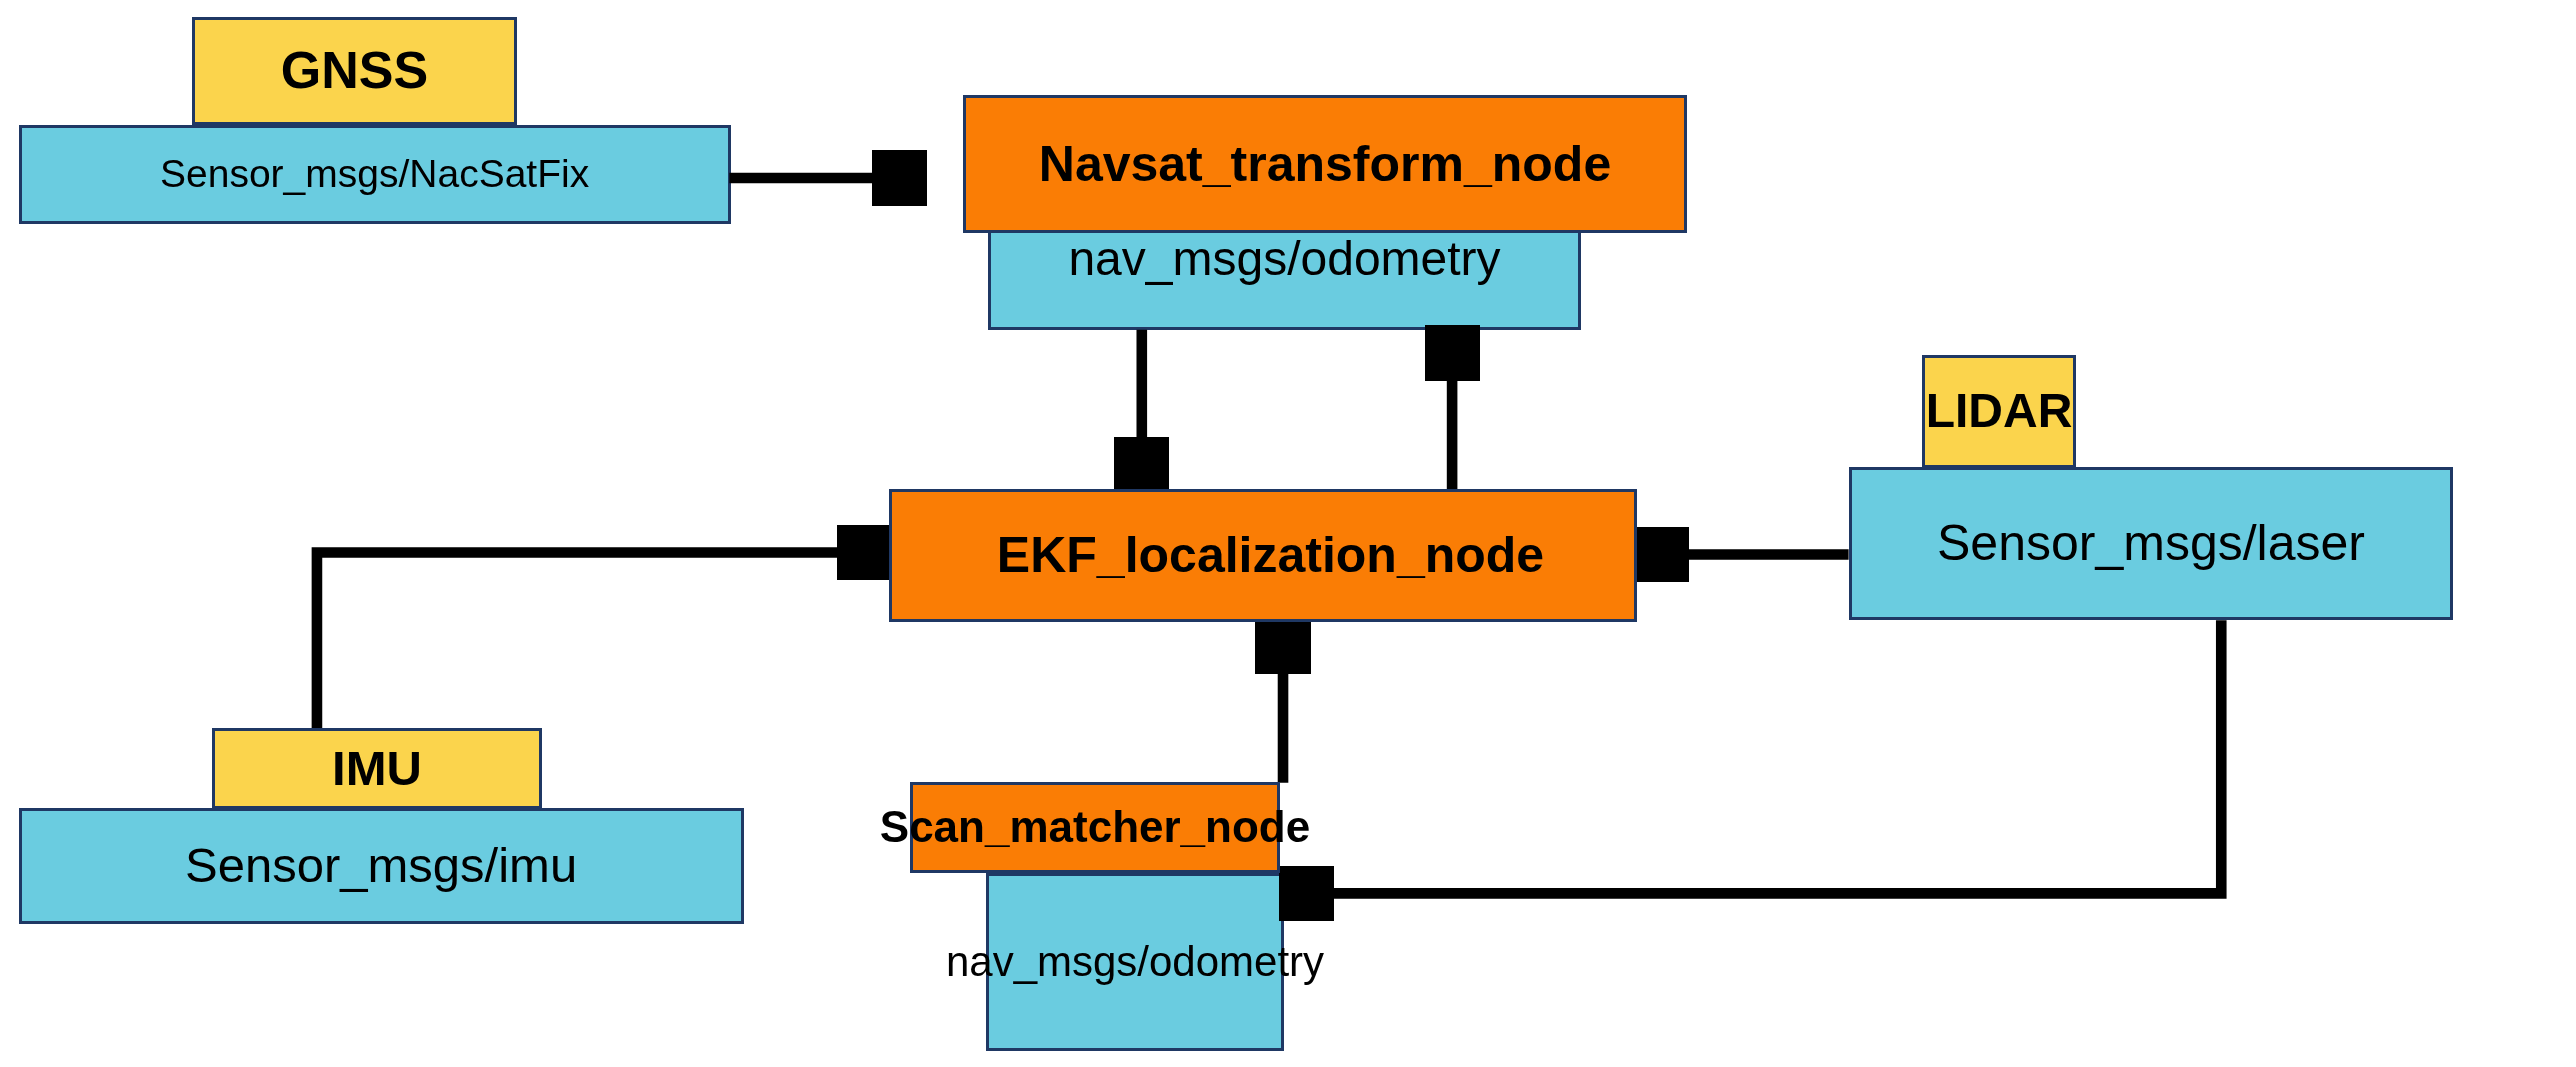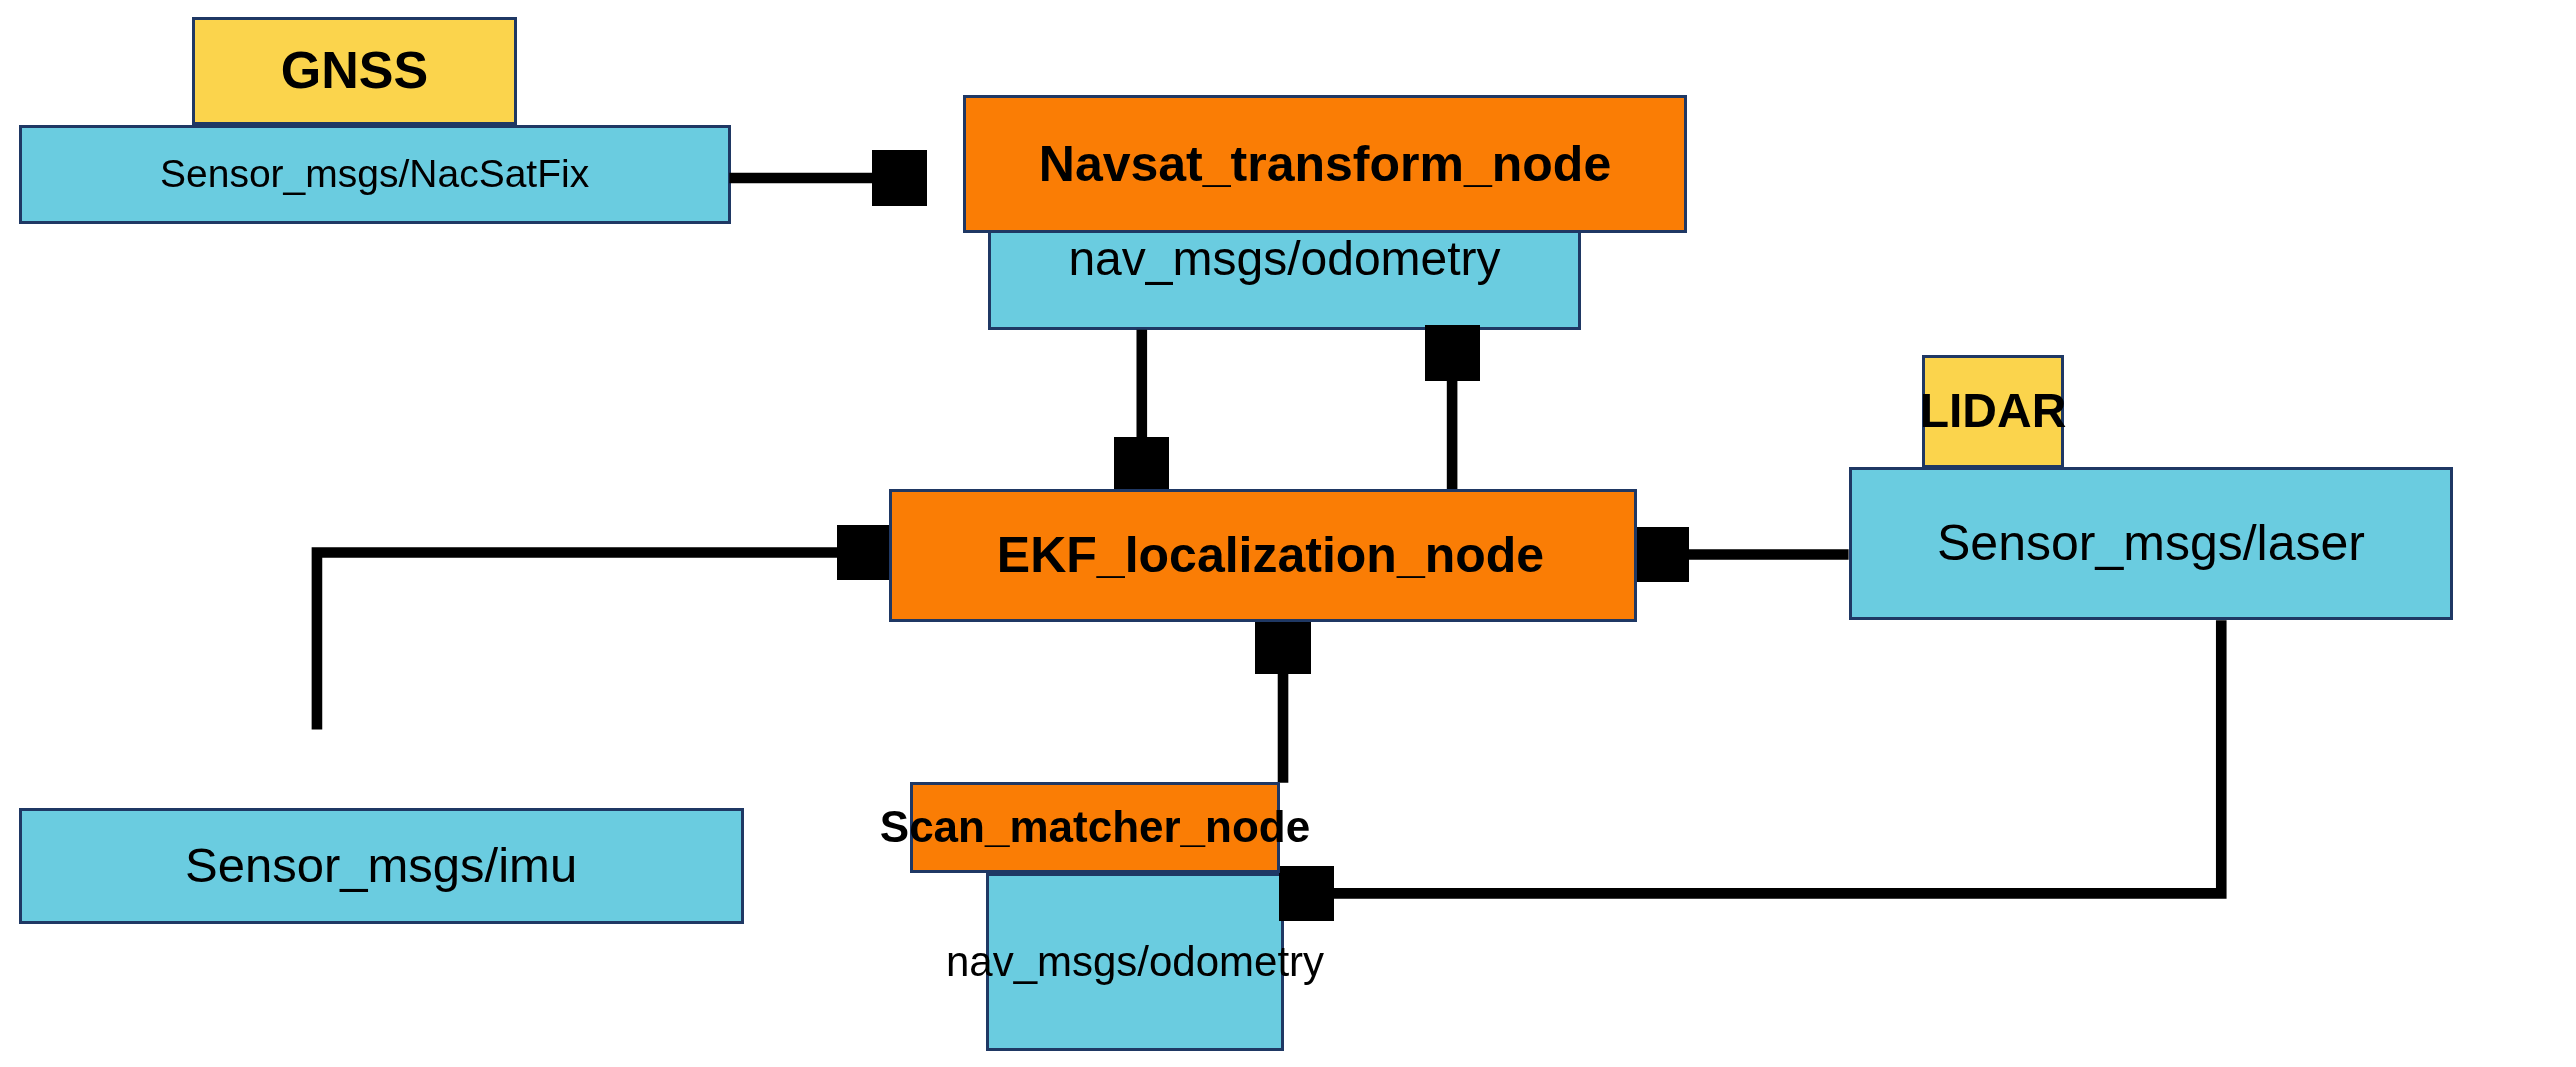--- a/index.html
+++ b/index.html
@@ -97,27 +97,30 @@
     <span>Navsat_transform_node</span>
   </div>
   <div class="box topic-box" style="left:988px; top:189px; width:593px; height:141px; font-size:48px;">
     <span>nav_msgs/odometry</span>
   </div>
 
   <div class="box node-box" style="left:889px; top:489px; width:748px; height:133px; font-size:50px;padding-left:15px;">
     <span>EKF_localization_node</span>
   </div>
 
-  <div class="box sensor-label" style="left:1922px; top:355px; width:142px; height:113px; font-size:48px;text-align:center;">
+  <div class="box sensor-label" style="left:1922px; top:355px; width:154px; height:113px; font-size:48px;text-align:center;">
     <span>LIDAR</span>
   </div>
   <div class="box topic-box" style="left:1849px; top:467px; width:604px; height:153px; font-size:50px;">
     <span>Sensor_msgs/laser</span>
   </div>
 
+  <div class="box sensor-label" style="left:212px; top:728px; width:330px; height:81px; font-size:49px;">
+    <span>IMU</span>
+  </div>
   <div class="box topic-box" style="left:18.6px; top:808px; width:725px; height:116px; font-size:49px;">
     <span>Sensor_msgs/imu</span>
   </div>
 
   <div class="box node-box" style="left:910px; top:782px; width:370px; height:91px; font-size:44px;align-items:center;">
     <span>Scan_matcher_node</span>
   </div>
   <div class="box topic-box" style="left:986px; top:873px; width:298px; height:178px; font-size:42px;">
     <span>nav_msgs/odometry</span>
   </div>

